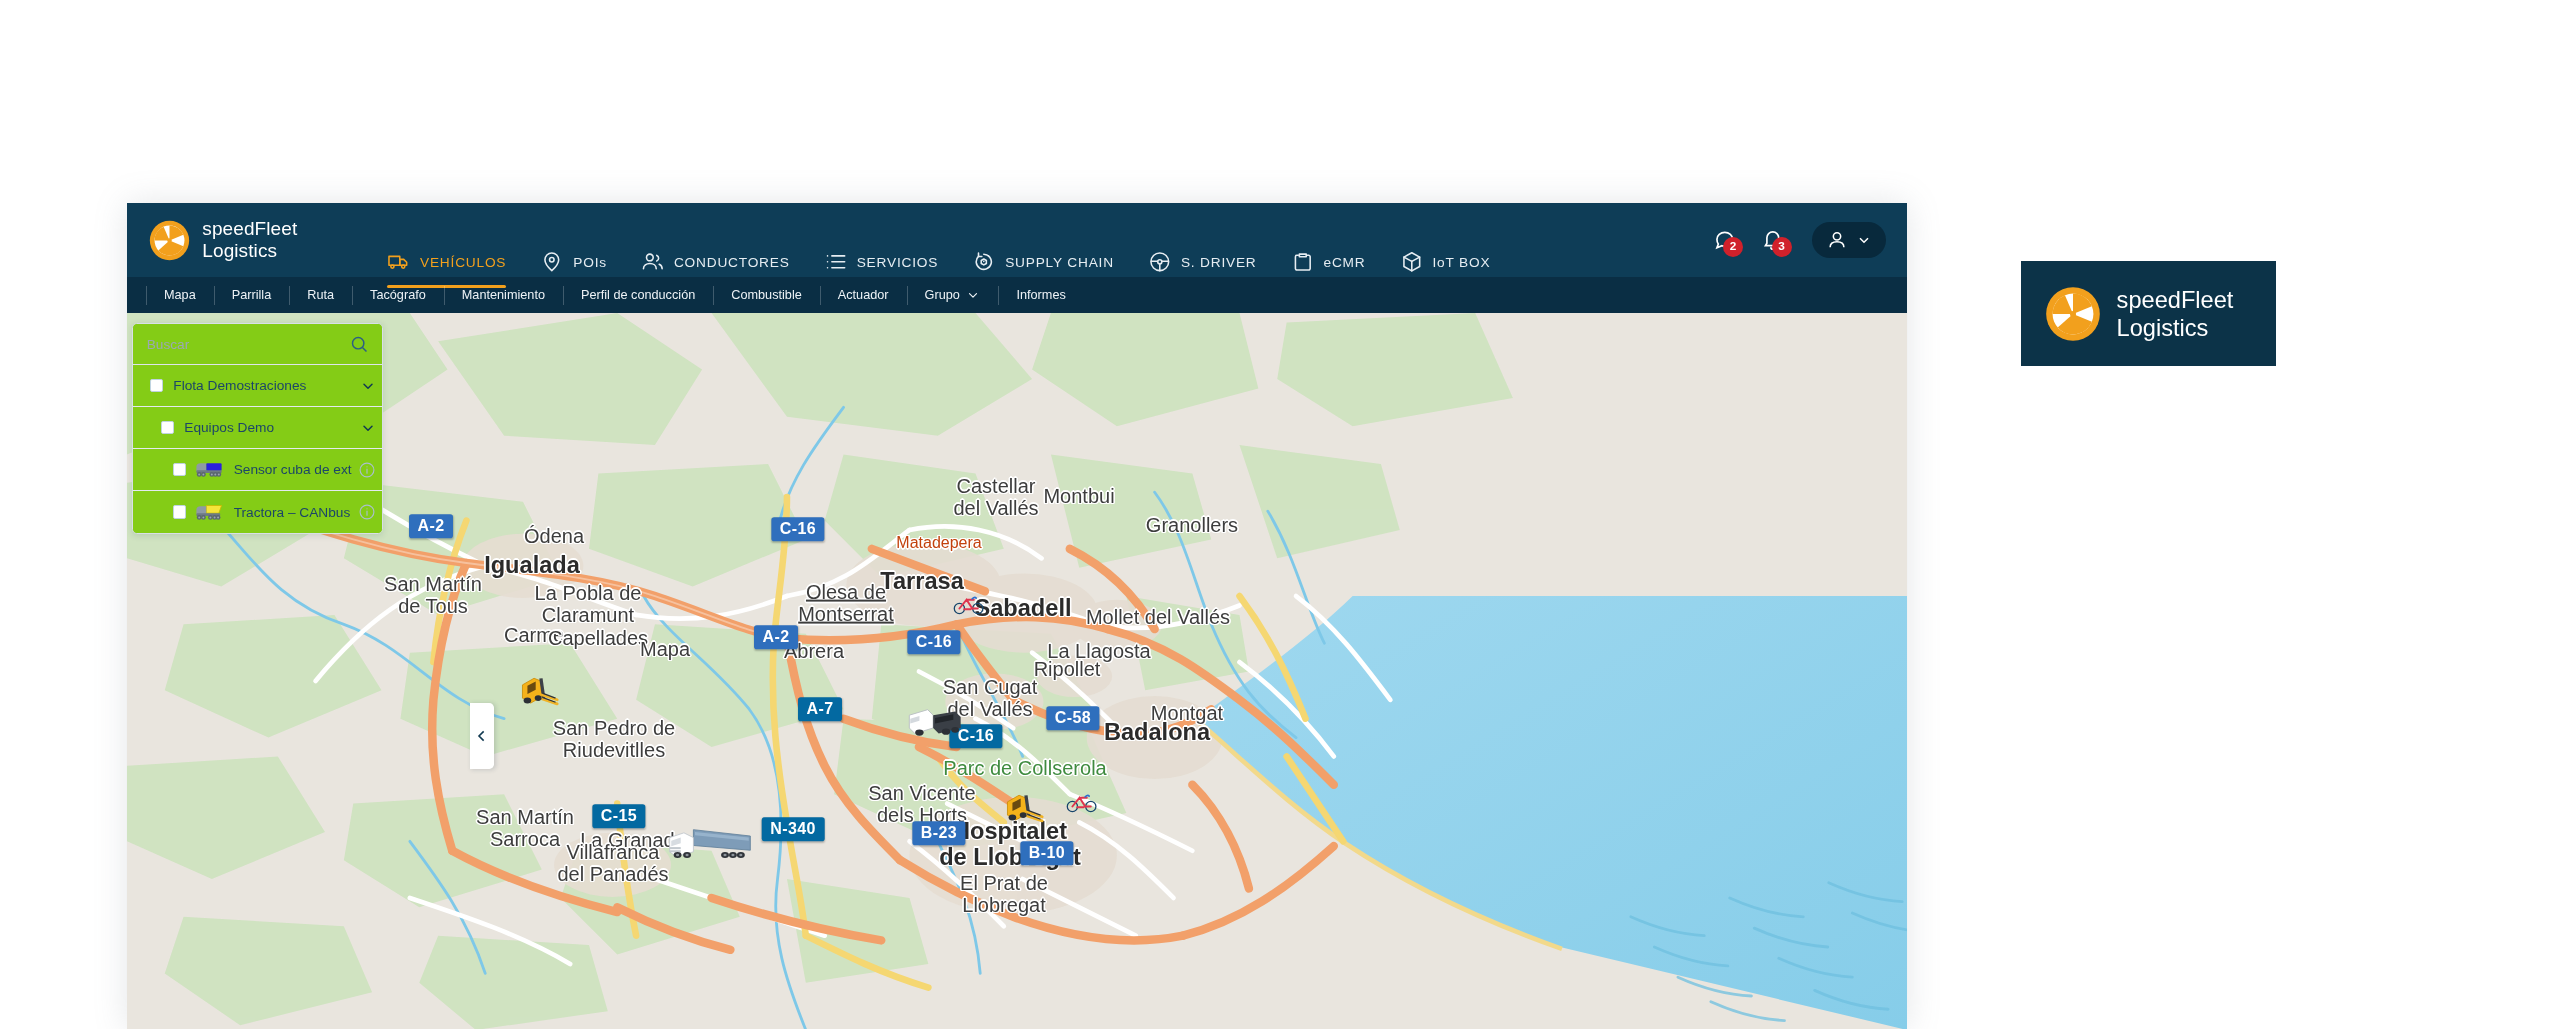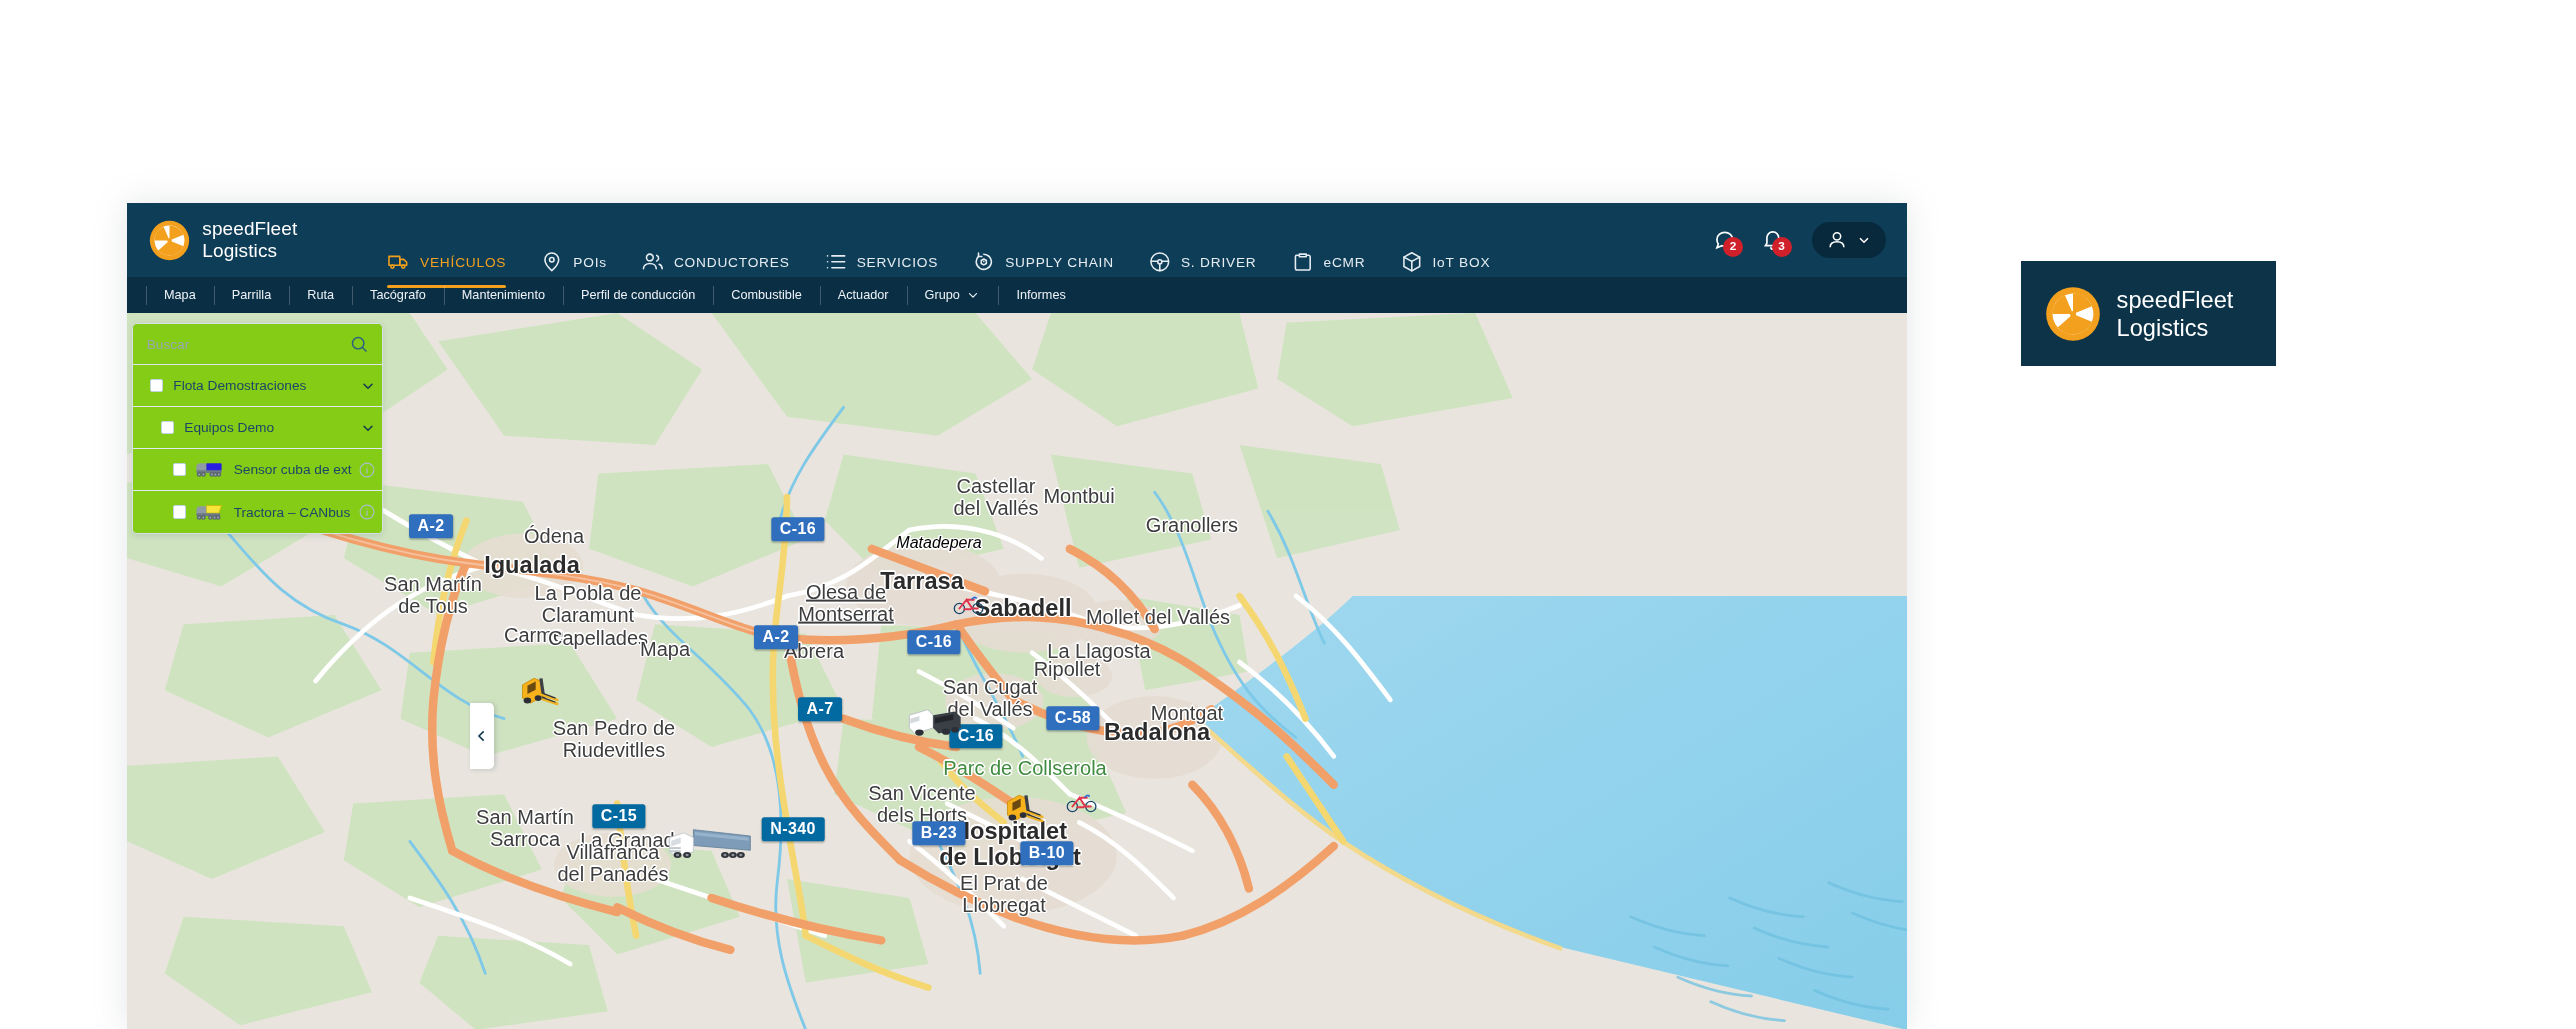--- a/index.html
+++ b/index.html
@@ -91,21 +91,21 @@
 
   .map-label {
     position: absolute; transform: translate(-50%,-50%);
     color: #3b3b3b; white-space: nowrap; text-align: center;
     text-shadow: 1.5px 0 #fff, -1.5px 0 #fff, 0 1.5px #fff, 0 -1.5px #fff,
                  1.1px 1.1px #fff, -1.1px -1.1px #fff, 1.1px -1.1px #fff, -1.1px 1.1px #fff;
     pointer-events: none; line-height: 1.12;
   }
   .lbl-city  { font-size: 23.6px; font-weight: 700; color: #2b2b2b; }
   .lbl-town  { font-size: 20px; font-weight: 400; color: #3d3d3d; }
-  .lbl-small { font-size: 16px; font-weight: 400; color: #000000; font-style: italic; }
+  .lbl-small { font-size: 16px; font-weight: 400; color: #c2410c; }
   .lbl-park  { font-size: 20px; font-weight: 400; color: #3f8b3f; }
 
   .shield {
     position: absolute; transform: translate(-50%,-50%);
     color: #fff; font-size: 16px; font-weight: 700; letter-spacing: 0.4px;
     padding: 2.8px 8.5px; border-radius: 2.8px; white-space: nowrap;
     box-shadow: 0 0.9px 1.9px rgba(0,0,0,.22);
   }
   .shield.blue { background: #2f6fbd; }
   .shield.red  { background: #0369a1; }

